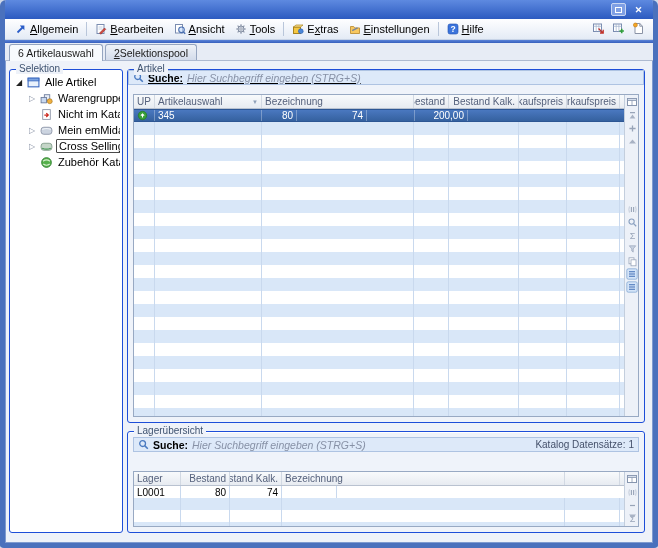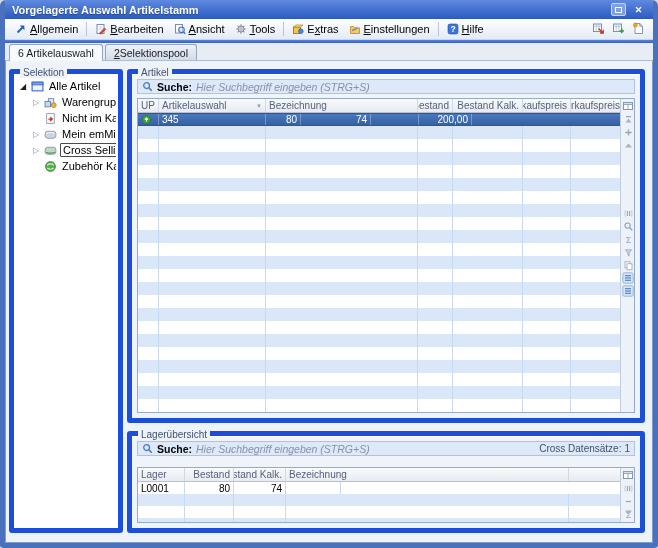--- a/index.html
+++ b/index.html
@@ -29,42 +29,42 @@
   
   .bluestrip{height:3px;background:linear-gradient(#5b83d8,#3660bd);}
   
   .tabstrip{height:18px;background:#e7ecf5;display:flex;align-items:flex-end;padding-left:4px;border-bottom:1px solid #aebad0;}
   .tab{height:16px;display:flex;align-items:center;padding:0 8px;margin-right:2px;font-size:10.5px;
        border:1px solid #95a5c0;border-bottom:none;border-radius:3px 3px 0 0;
        background:linear-gradient(#eef2f8,#d3dceb);color:#1a1a1a;}
   .tab.active{height:17px;background:#f7fafd;font-weight:normal;position:relative;top:1px;}
   
   .content{display:flex;gap:4px;padding:3px 8px 4px 4px;height:476px;}
-  .group{position:relative;border:5px solid #1d4ed8;border-radius:3px;background:#eff3fa;box-shadow:inset 0 1px 0 #fff;}
+  .group{position:relative;border:1px solid #1d4ed8;border-radius:3px;background:#eff3fa;box-shadow:inset 0 1px 0 #fff;}
   .group-label{position:absolute;top:-7px;left:6px;background:#eef2f9;padding:0 3px;font-size:10px;color:#3f5370;line-height:12px;}
   .selgroup{width:114px;margin-top:5px;background:#fff;}
   .rightcol{flex:1;display:flex;flex-direction:column;gap:8px;margin-top:5px;}
-  .artgroup{flex:1;padding:5px;}
+  .artgroup{flex:1;text-decoration:underline;}
   .laggroup{height:102px;padding:5px;}
   
   .tree{position:absolute;inset:4px 2px 2px 2px;background:#fff;overflow:hidden;}
   .tree-row{height:16px;display:flex;align-items:center;gap:3px;white-space:nowrap;}
   .tree-exp{width:10px;text-align:center;font-size:8px;color:#8a93a6;flex:0 0 10px;}
   .tree-exp.open{color:#222;font-size:8px;}
   .tree-label{font-size:11px;padding:0 2px;}
   .tree-label.focused{border:1px solid #4a4a4a;border-radius:1px;}
   
   .searchbar{height:15px;background:#dde9f9;border:1px solid #aec3e2;display:flex;align-items:center;padding:0 4px;gap:4px;font-size:10.5px;}
   .search-label{font-weight:bold;}
   .search-ph{font-style:italic;color:#8791a6;}
   .count{margin-left:auto;color:#44506a;font-size:10px;display:flex;gap:3px;}
   
   .gridwrap{position:absolute;left:5px;right:5px;bottom:5px;border:1px solid #98a9c3;background:#fff;display:flex;overflow:hidden;}
   .artgroup .gridwrap{top:24px;}
-  .laggroup .gridwrap{top:31px;}
+  .laggroup .gridwrap{top:39px;}
   .gridmain{flex:1;display:flex;flex-direction:column;overflow:hidden;}
   .ghead{display:flex;height:14px;flex:0 0 14px;background:linear-gradient(#f8fafc,#e7ebf1);border-bottom:1px solid #b9c2d0;color:#55617c;font-size:10px;}
   .ghead .cell{display:flex;align-items:center;padding:0 3px;border-right:1px solid #d2d9e3;white-space:nowrap;overflow:hidden;}
   .cell.r{justify-content:flex-end;text-align:right;}
   .sortarrow{font-size:6px;color:#8fa0b8;margin-left:auto;padding-left:2px;}
   .gbody{flex:1;overflow:hidden;}
   .grow{display:flex;height:13px;font-size:10px;}
   .laggroup .grow{height:12px;}
   .grow .cell{display:flex;align-items:center;padding:0 3px;border-right:1px solid #c9d9ee;white-space:nowrap;overflow:hidden;}
   .grow.stripe{background:#d9e7f8;}
@@ -72,21 +72,20 @@
   .grow.selected .cell{border-right:1px solid rgba(255,255,255,.3);}
   
   .rail{width:14px;flex:0 0 14px;border-left:1px solid #c3cedd;background:#edf1f8;position:relative;}
   .rail .ric{position:absolute;left:1px;width:12px;height:12px;display:flex;align-items:center;justify-content:center;line-height:0;}
 </style>
 </head>
 <body>
 
 <div class="window">
   <div class="titlebar">
-    <span class="title">Vorgelagerte Auswahl Artikelstamm</span>
     <span class="win-controls">
       <span class="win-btn max">
           <span class="maxbox"></span>
         </span>
       <span class="win-btn close">✕</span>
     </span>
   </div>
 
   <div class="toolbar">
     <div id="tb-items" class="tb-items">
@@ -620,21 +619,21 @@
         <div class="searchbar">
           <span class="icon" id="lag-search-icon">
               <svg width="11" height="11" viewBox="0 0 11 11">
                 <circle cx="4.6" cy="4.6" r="2.9" fill="none" stroke="#4a7ac0" stroke-width="1.3"></circle>
                 <path d="M6.9 6.9 L9.8 9.8" stroke="#4a7ac0" stroke-width="1.5"></path>
               </svg>
             </span>
           <span class="search-label">Suche:</span>
           <span class="search-ph">Hier Suchbegriff eingeben (STRG+S)</span>
           <span class="count">
-            <span>Cross Datensätze:</span>
+            <span>Katalog Datensätze:</span>
             <span>1</span>
           </span>
         </div>
         <div class="gridwrap">
           <div class="gridmain">
             <div class="ghead" id="lag-head">
                 <div class="cell" style="width: 47px; flex: 0 0 47px;">
                   <span>Lager</span>
                 </div>
                 <div class="cell r" style="width: 49px; flex: 0 0 49px;">

